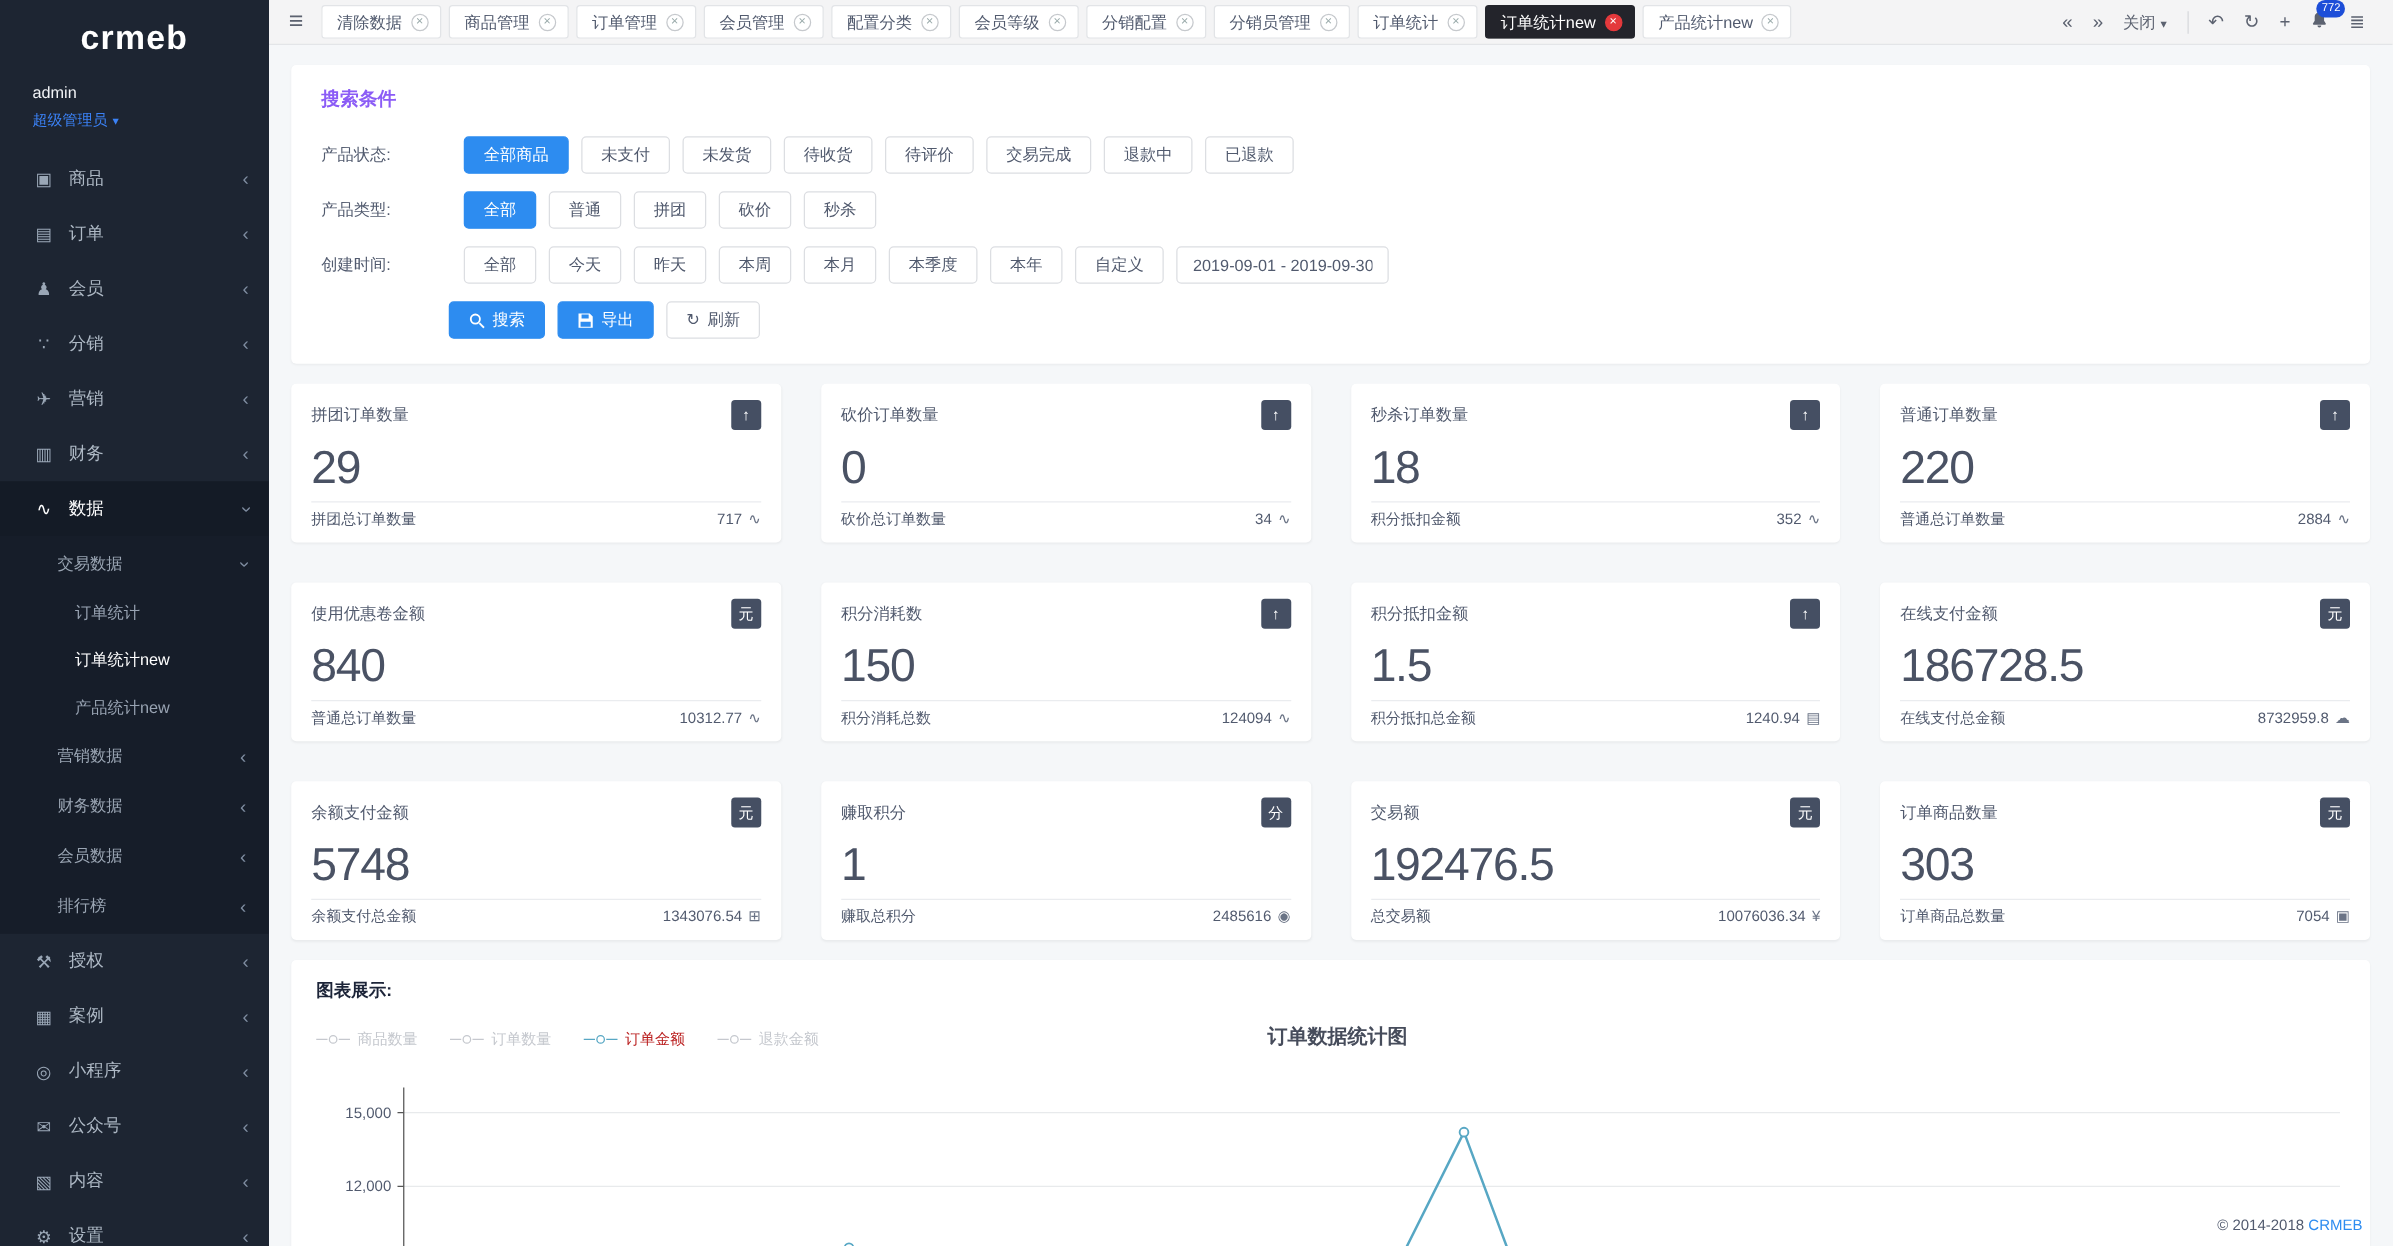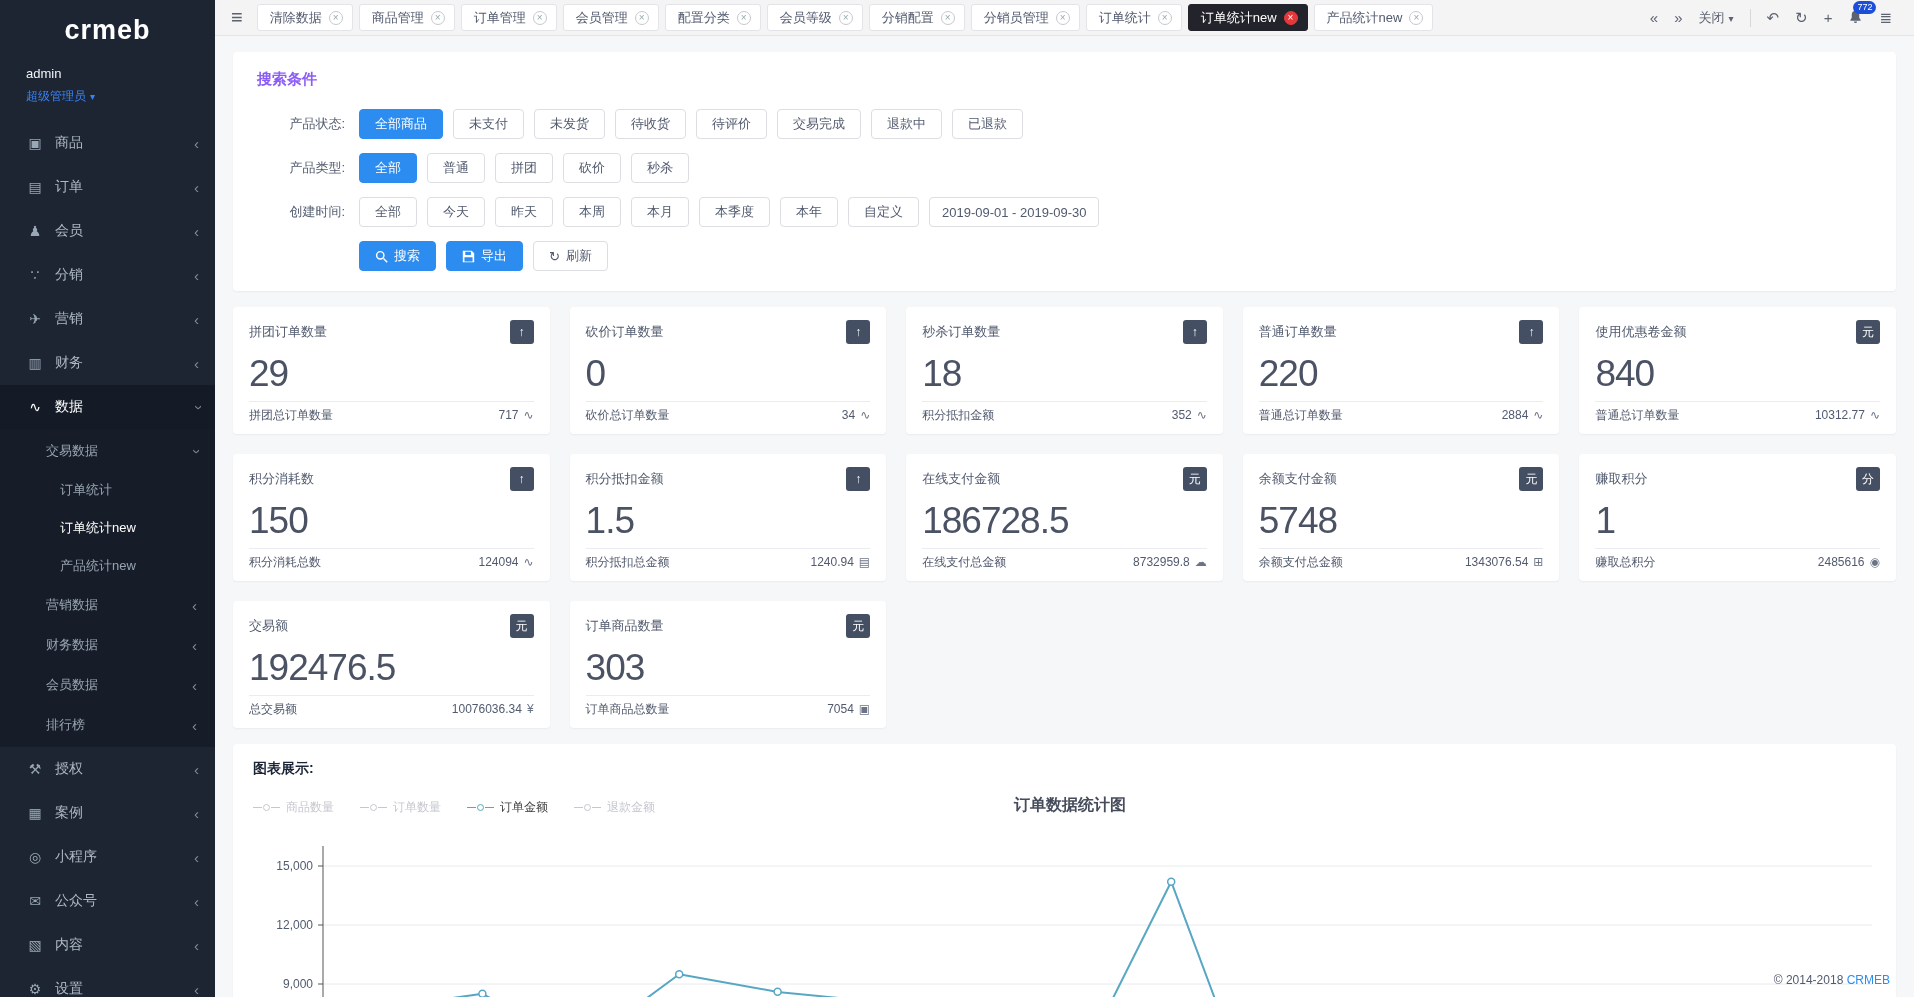--- a/index.html
+++ b/index.html
@@ -40,46 +40,46 @@
   .tb-btn { color:#5c6270; font-size:15px; cursor:pointer; position:relative; line-height:1; }
   .close-menu { font-size:13px; }
   .tb-divider { width:1px; height:18px; background:#d6d8db; }
   .badge { position:absolute; top:-8px; right:-13px; background:#1d4ed8; color:#fff; font-size:9px; padding:1px 4px; border-radius:8px; line-height:1.3; }
   
   .content { margin-left:215px; padding:52px 18px 0; height:997px; overflow:hidden; }
   .card { background:#fff; border-radius:4px; box-shadow:0 1px 2px rgba(0,0,0,.05); }
   .search-card { padding:18px 24px 20px; }
   .search-card h3 { margin:0 0 20px; font-size:15px; font-weight:600; color:#8b5cf6; }
   .f-row { display:flex; align-items:flex-start; margin-bottom:14px; }
-  .f-label { width:88px; text-align:right; margin-right:14px; line-height:30px; font-size:13px; color:#515a6e; flex:none; }
+  .f-label { width:88px; margin-right:26px; line-height:30px; font-size:13px; color:#515a6e; flex:none; }
   .f-opts { display:flex; flex-wrap:wrap; gap:10px; align-items:center; }
   .btn { height:30px; padding:0 15px; border:1px solid #dcdee2; border-radius:4px; background:#fff; color:#515a6e; font-size:13px; cursor:pointer; font-family:inherit; display:inline-flex; align-items:center; }
   .btn.primary { background:#2d8cf0; border-color:#2d8cf0; color:#fff; }
   .date-input { height:30px; border:1px solid #dcdee2; border-radius:4px; padding:0 12px; font-size:13px; color:#515a6e; width:170px; font-family:inherit; background:#fff; }
   .search-actions { display:flex; gap:10px; padding-left:102px; margin-top:8px; }
   .a-icon { margin-right:6px; display:inline-flex; align-items:center; font-size:13px; }
   .a-icon svg { display:block; }
   
-  .stats-grid { display:grid; grid-template-columns:repeat(5,1fr); gap:20px; margin-top:16px; }
+  .stats-grid { display:grid; grid-template-columns:repeat(4,1fr); gap:32px; margin-top:16px; }
   .stat-card { padding:13px 16px 6px; }
   .st-head { display:flex; justify-content:space-between; align-items:center; }
   .st-title { font-size:13px; color:#515a6e; }
   .st-badge { min-width:24px; height:24px; background:#454f63; border-radius:3px; color:#fff; font-size:12px; display:inline-flex; align-items:center; justify-content:center; padding:0 5px; }
   .st-value { font-size:37px; color:#4a5264; margin:9px 0 4px; letter-spacing:-1px; }
   .st-divider { border-top:1px solid #eaecef; margin:6px 0 0; }
   .st-foot { display:flex; justify-content:space-between; align-items:center; font-size:12px; color:#515a6e; height:26px; }
   .st-fright { display:inline-flex; align-items:center; gap:5px; }
   .st-ficon { font-size:12px; color:#6b7486; }
   
   .chart-card { margin-top:16px; padding:16px 20px 0; position:relative; }
   .chart-card h4 { margin:0; font-size:14px; font-weight:600; color:#1c2438; }
   .legend-title-row { position:relative; margin-top:16px; height:26px; display:flex; align-items:center; }
   #chart-legend { display:flex; gap:26px; }
   .legend-item { display:inline-flex; align-items:center; gap:6px; cursor:pointer; color:#c5c8ce; font-size:12px; }
-  .legend-item.on { color:#404040; }
+  .legend-item.on { color:#b91c1c; }
   .legend-item .ll { width:9px; height:0; border-top:1px solid #c5c8ce; display:inline-block; }
   .legend-item .ld { width:7px; height:7px; border:1px solid #c5c8ce; border-radius:50%; display:inline-block; background:#fff; margin:0 1px; }
   .legend-item.on .ll, .legend-item.on .ld { border-color:#57a7c4; }
   .lg-mark { display:inline-flex; align-items:center; }
   .chart-title { position:absolute; left:11px; right:0; top:1px; text-align:center; font-size:16px; font-weight:700; color:#464c5b; pointer-events:none; }
   .chart-wrap { height:284px; overflow:hidden; margin-top:16px; position:relative; }
   
   .footer { position:fixed; right:24px; bottom:10px; font-size:12px; color:#515a6e; z-index:40; background:transparent; }
   .footer a { color:#2d8cf0; text-decoration:none; cursor:pointer; }
 </style>

